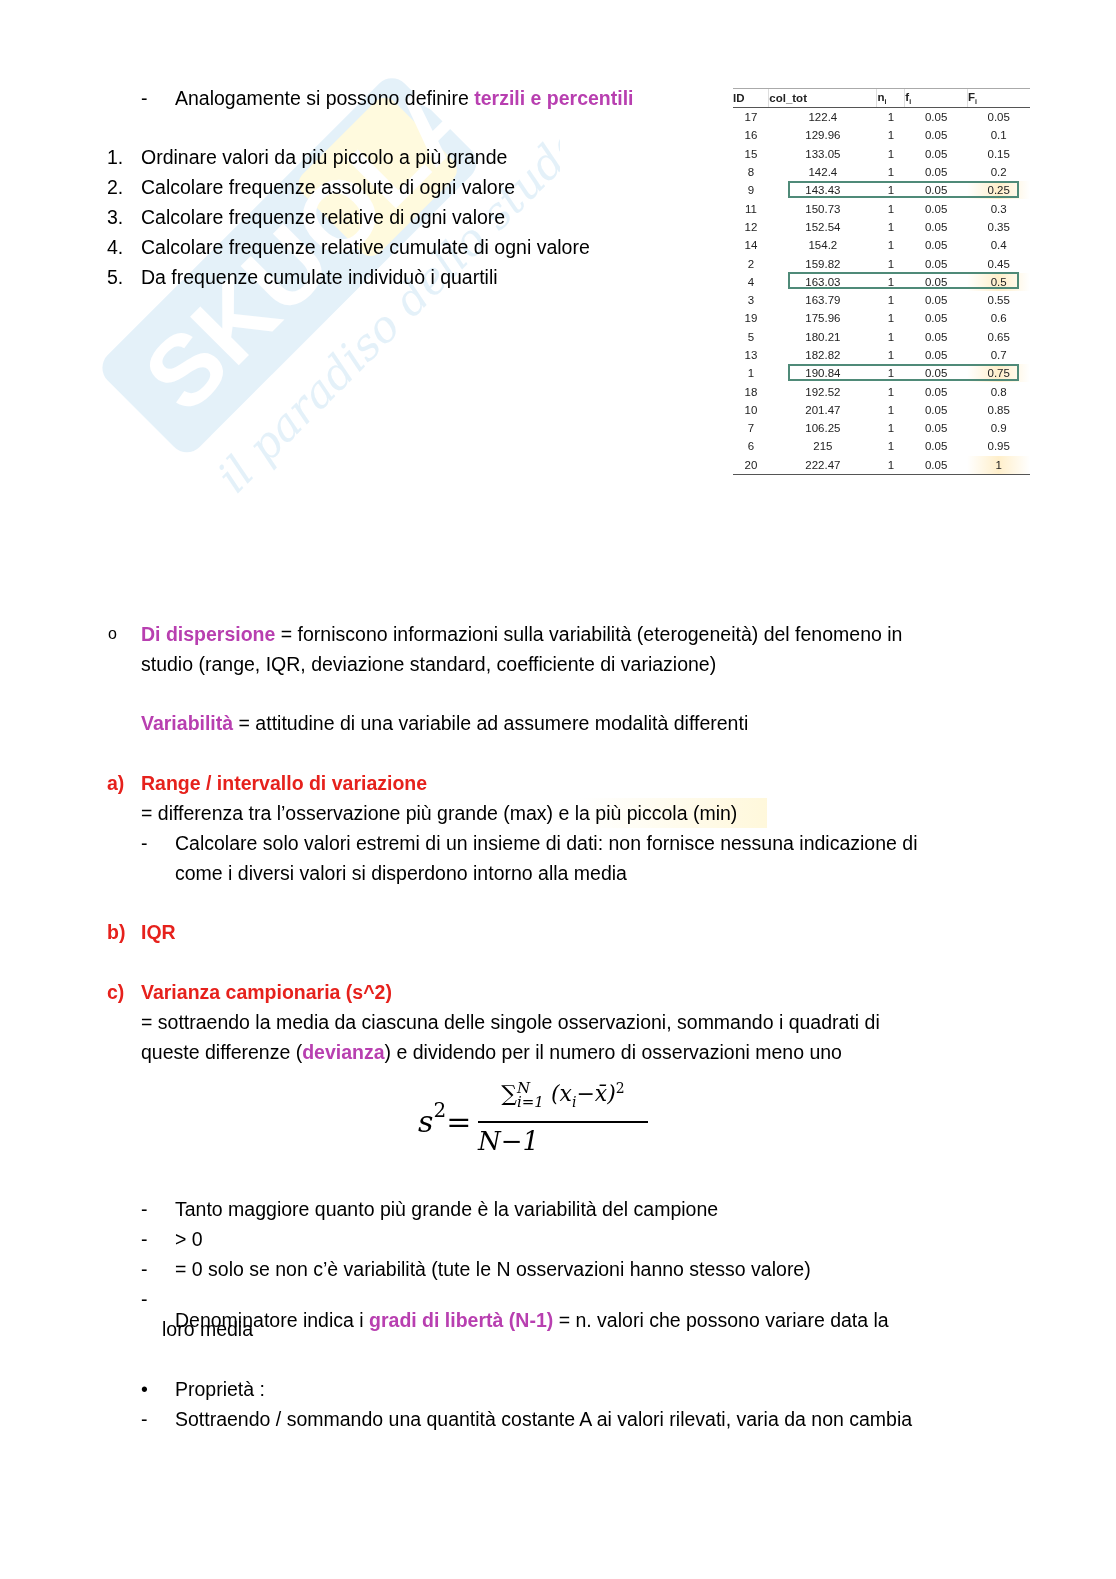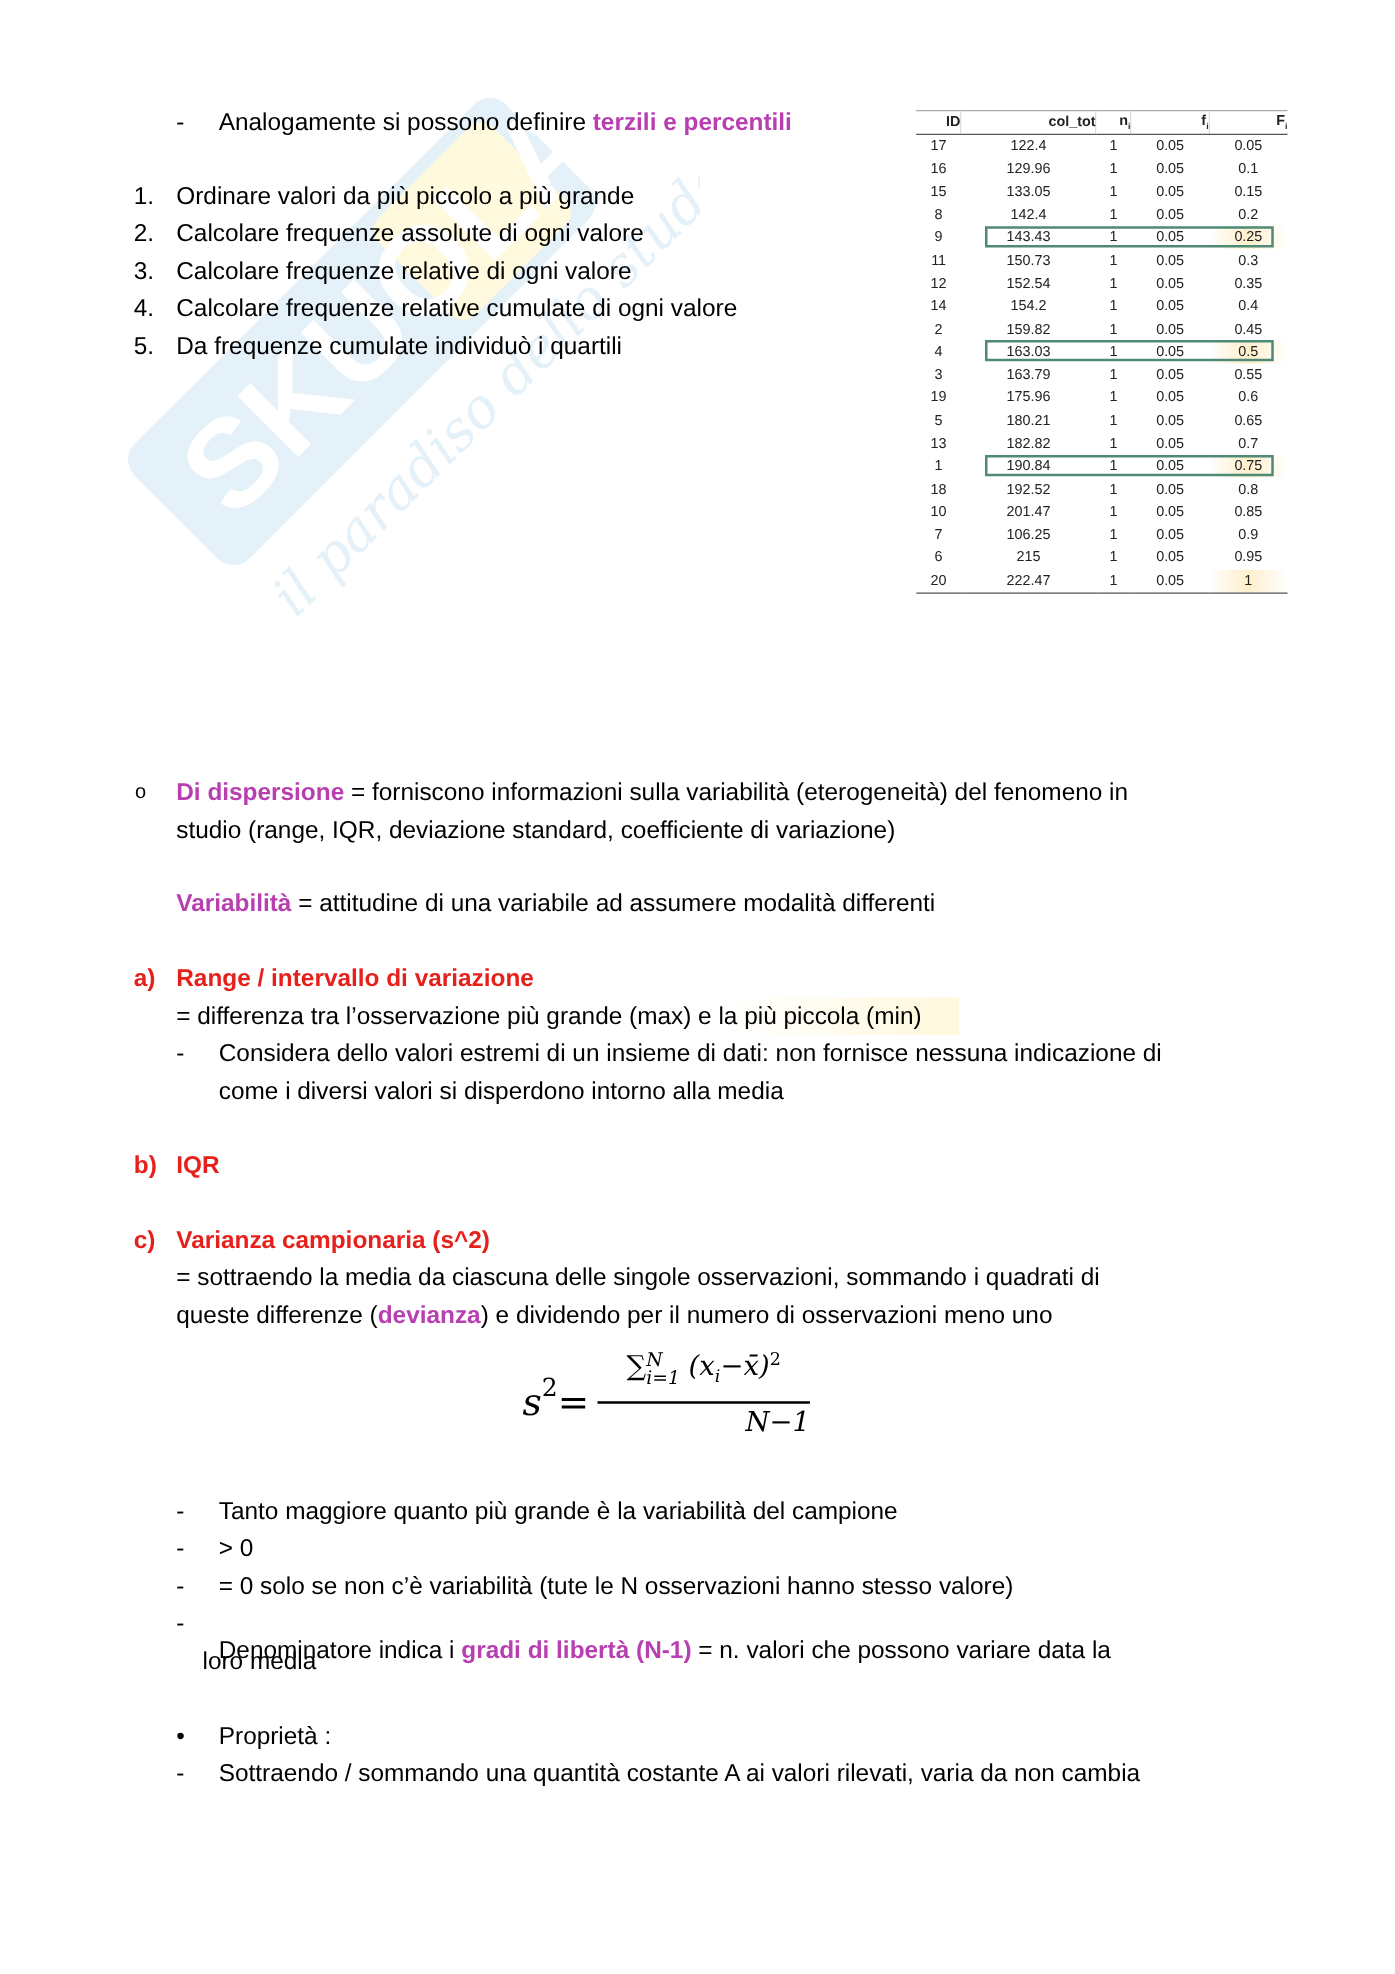--- a/index.html
+++ b/index.html
@@ -9,21 +9,21 @@
   .pink { color:#b83fb0; font-weight:bold; }
   .red { color:#e6211c; font-weight:bold; }
   .line { height:30px; line-height:30px; }
 
   
   .wm { position:absolute; left:40px; top:60px; width:520px; height:460px; pointer-events:none; }
 
   
   .tbl { position:absolute; left:733px; top:88px; width:297px; border-collapse:collapse;
          font-family:"Liberation Sans", sans-serif; font-size:11.5px; color:#222; }
-  .tbl th { font-weight:bold; height:18px; border-bottom:1.5px solid #555; border-top:1px solid #aaa; padding:0; text-align:right; }
+  .tbl th { font-weight:bold; height:18px; border-bottom:1.5px solid #555; border-top:1px solid #aaa; padding:0; text-align:left; }
   .tbl th + th { border-left:1px solid #ddd; }
   .tbl td { height:18.3px; padding:0; text-align:center; }
   .tbl tr.last td { border-bottom:1.5px solid #555;text-align:center; }
   .tbl sub { font-size:7px; }
   .qbox { position:absolute; left:788px; width:231px; height:17px; border:2px solid #4f8a78; box-sizing:border-box; }
   .hl { background:linear-gradient(90deg, rgba(255,240,200,0) 0%, rgba(255,226,160,0.55) 50%, rgba(255,240,200,0) 100%); }
 
   .formula { position:absolute; left:418px; top:1080px; font-family:"DejaVu Serif", serif; font-style:italic; }
 </style>
 </head>
@@ -220,21 +220,21 @@
 <div class="abs line" style="left:141px; top:649px;">studio (range, IQR, deviazione standard, coefficiente di variazione)</div>
 
 <div class="abs line" style="left:141px; top:708px;text-align:right;">
   <span class="pink">Variabilità</span><span> = attitudine di una variabile ad assumere modalità differenti</span>
 </div>
 
 <div class="abs line red" style="left:107px; top:768px;">a)</div>
 <div class="abs line red" style="left:141px; top:768px;">Range / intervallo di variazione</div>
 <div class="abs line" style="left:141px; top:798px; background:linear-gradient(90deg, rgba(255,255,255,0) 70%, rgba(255,246,210,0.8) 100%); padding-right:30px;">= differenza tra l’osservazione più grande (max) e la più piccola (min)</div>
 <div class="abs line" style="left:141px; top:828px;">-</div>
-<div class="abs line" style="left:175px; top:828px;">Considera dello valori estremi di un insieme di dati: non fornisce nessuna indicazione di</div>
+<div class="abs line" style="left:175px; top:828px;">Calcolare solo valori estremi di un insieme di dati: non fornisce nessuna indicazione di</div>
 <div class="abs line" style="left:175px; top:858px;">come i diversi valori si disperdono intorno alla media</div>
 
 <div class="abs line red" style="left:107px; top:917px;">b)</div>
 <div class="abs line red" style="left:141px; top:917px;">IQR</div>
 
 <div class="abs line red" style="left:107px; top:977px;">c)</div>
 <div class="abs line red" style="left:141px; top:977px;">Varianza campionaria (s^2)</div>
 <div class="abs line" style="left:141px; top:1007px;"> = sottraendo la media da ciascuna delle singole osservazioni, sommando i quadrati di</div>
 <div class="abs line" style="left:141px; top:1037px;">
   <span>queste differenze (</span><span class="pink">devianza</span><span>) e dividendo per il numero di osservazioni meno uno</span>
@@ -242,21 +242,21 @@
 
 <div class="formula">
   <div style="position:absolute; left:0; top:22px; font-size:30px;">
     <span>s</span><sup style="font-style:normal; font-size:20px; position:relative; top:-4px;">2</sup><span style="font-style:normal;">=</span>
   </div>
   <div style="position:absolute; left:60px; top:0; width:170px; text-align:center; font-size:22px;">
     <span style="font-style:normal;">∑</span><span style="display:inline-block; vertical-align:middle; font-size:15px; line-height:14px; text-align:left;"><span style="display:block;">N</span><span style="display:block;">i=1</span></span>
     <span>(x</span><sub style="font-size:14px;">i</sub><span>−x̄)</span><sup style="font-style:normal; font-size:14px;">2</sup>
   </div>
   <div style="position:absolute; left:60px; top:41px; width:170px; height:2px; background:#000;"></div>
-  <div style="position:absolute; left:60px; top:46px; width:170px; text-align:right; font-size:22px;">N−1</div>
+  <div style="position:absolute; left:60px; top:46px; width:170px; text-align:left; font-size:26px;">N−1</div>
 </div>
 
 <div class="abs line" style="left:141px; top:1194px;">-</div>
 <div class="abs line" style="left:175px; top:1194px;">Tanto maggiore quanto più grande è la variabilità del campione</div>
 <div class="abs line" style="left:141px; top:1224px;">-</div>
 <div class="abs line" style="left:175px; top:1224px;">&gt; 0</div>
 <div class="abs line" style="left:141px; top:1254px;">-</div>
 <div class="abs line" style="left:175px; top:1254px;">= 0 solo se non c’è variabilità (tute le N osservazioni hanno stesso valore)</div>
 <div class="abs line" style="left:141px; top:1284px;">-</div>
 <div class="abs line" style="left:175px; top:1305px;text-align:center;">

